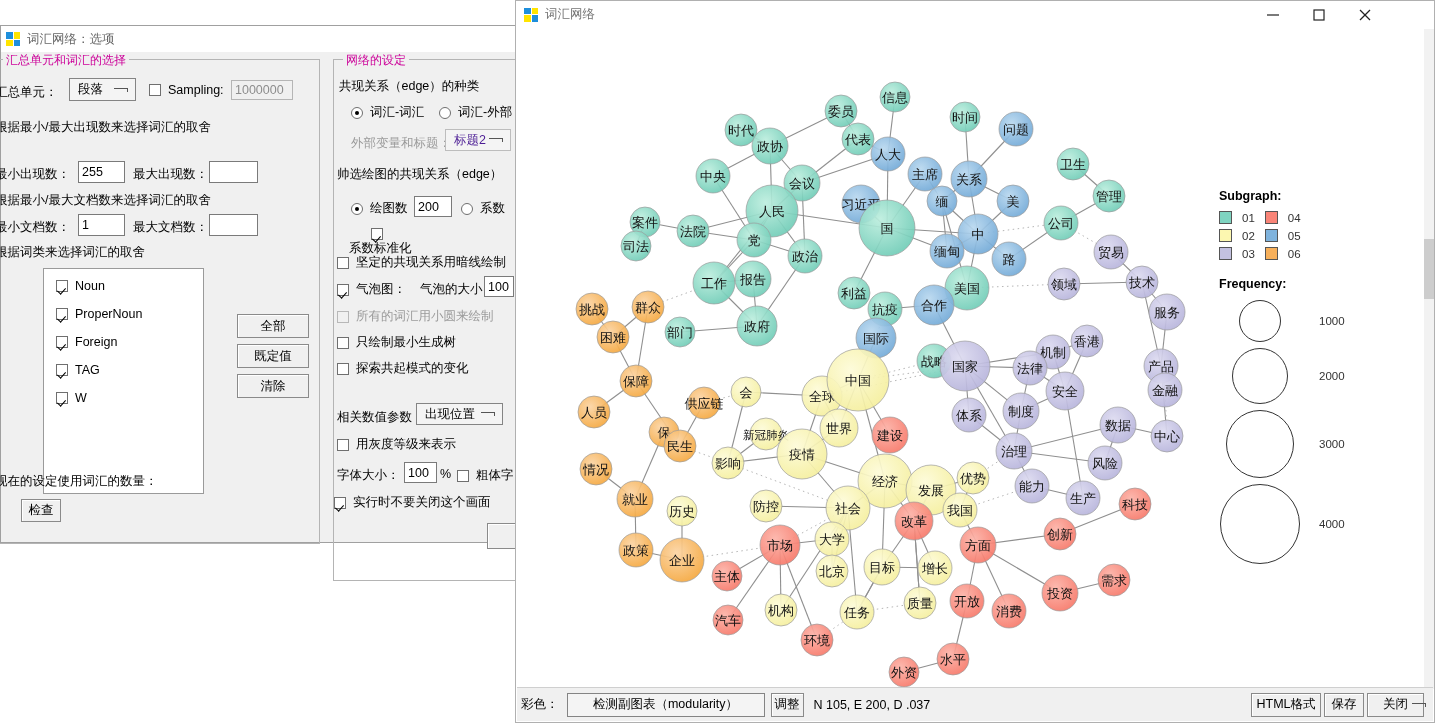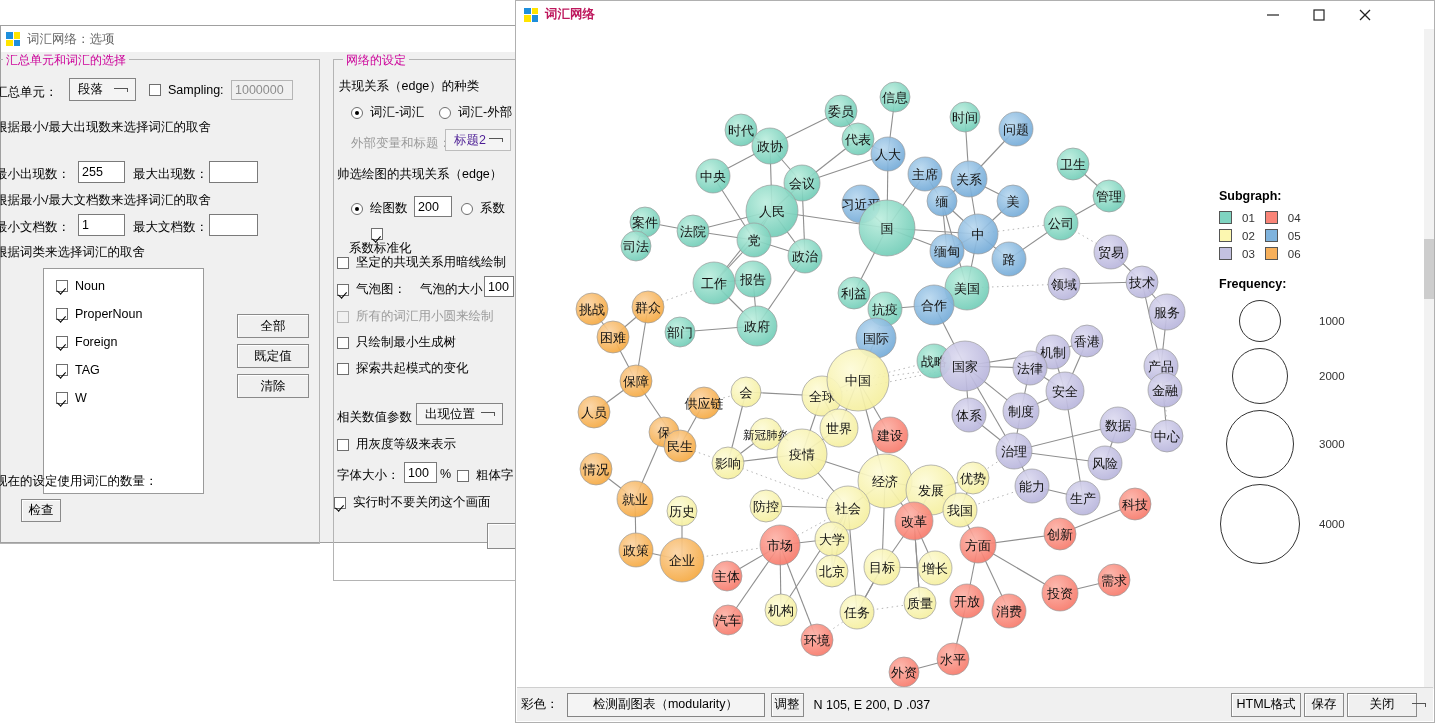--- a/index.html
+++ b/index.html
@@ -66,21 +66,21 @@
     font-size:12.5px;display:flex;align-items:center;justify-content:center;color:#000;
     box-shadow:inset 1px 1px 0 #ffffff;
   }
   .listbox{position:absolute;background:#fff;border:1px solid #9a9a9a;box-sizing:border-box;}
   
   #net-window{
     position:absolute;left:515px;top:0;width:920px;height:723px;
     background:#ffffff;border:1px solid #b0b0b0;box-sizing:border-box;
   }
   #net-titlebar{height:27px;background:#fff;display:flex;align-items:center;position:relative;}
-  #net-title{font-size:12.5px;color:#be185d;font-weight:bold;}
+  #net-title{font-size:12.5px;color:#737373;}
   .wctl{position:absolute;top:0;width:46px;height:27px;display:flex;align-items:center;justify-content:center;}
   #net-canvas{
     position:absolute;left:1px;top:28px;width:908px;height:660px;background:#fff;overflow:hidden;
   }
   #vscroll{
     position:absolute;right:0px;top:28px;width:10px;height:660px;background:#f2f2f2;
   }
   #vscroll .thumb{position:absolute;left:0;top:210px;width:10px;height:60px;background:#cdcdcd;}
   #net-bottom{
     position:absolute;left:1px;bottom:1px;width:916px;height:33px;background:#f0f0f0;
@@ -986,17 +986,17 @@
       <span>调整</span>
     </div>
     <span class="lbl" style="position:static;margin-left:10px;">N 105, E 200, D .037</span>
     <div style="flex:1;"></div>
     <div class="btn" style="position:static;width:70px;height:24px;">
       <span>HTML格式</span>
     </div>
     <div class="btn" style="position:static;margin-left:3px;width:40px;height:24px;">
       <span>保存</span>
     </div>
-    <div class="btn" style="position:static;margin-left:3px;margin-right:16px;width:70px;height:24px;">
+    <div class="btn" style="position:static;margin-left:3px;margin-right:9px;width:57px;height:24px;">
       <span>关闭</span>
     </div>
   </div>
 </div>
 
 </body></html>

